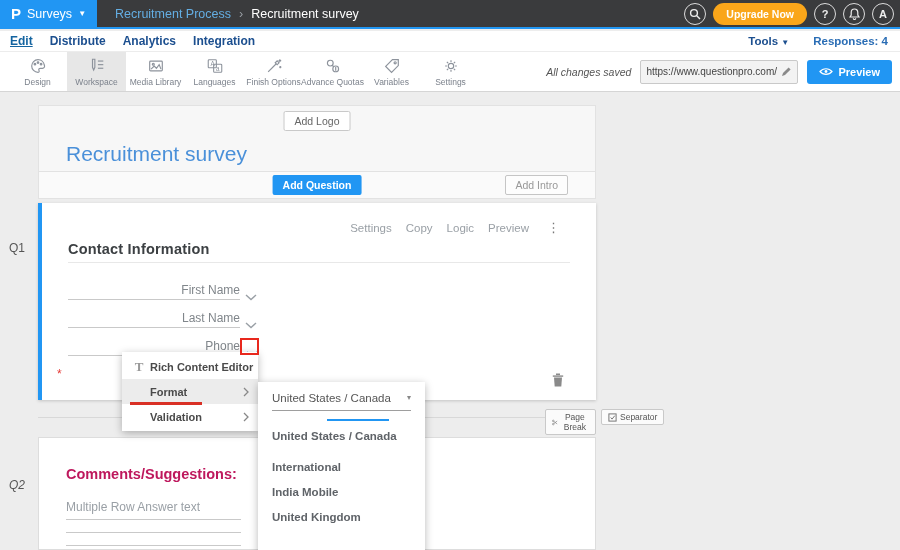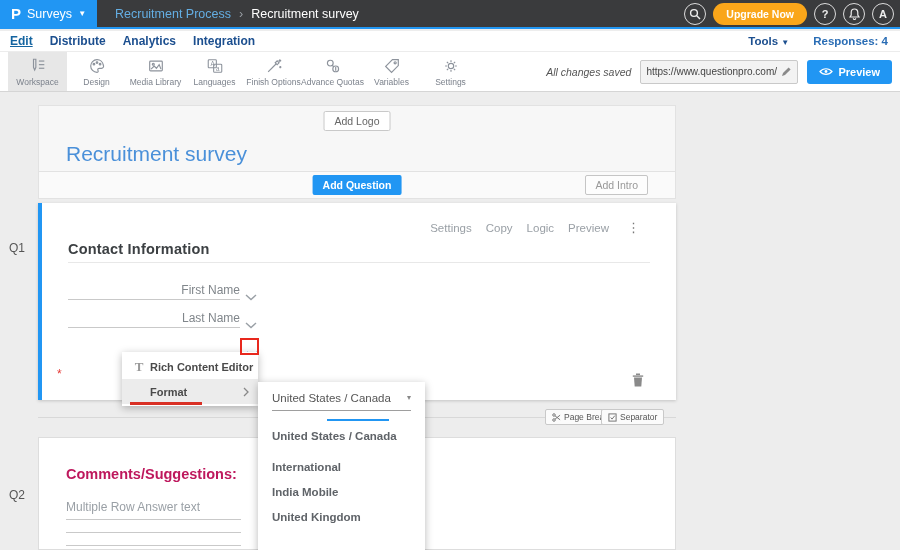--- a/index.html
+++ b/index.html
@@ -51,22 +51,22 @@
              display:flex; align-items:center; padding:0 5px; gap:4px; }
   .url-text { font-size:10px; color:#444; white-space:nowrap; overflow:hidden; flex:1; }
   .preview-btn { height:24px; background:#2196f3; color:#fff; border:none; border-radius:3px;
                  font-size:11px; font-weight:bold; display:flex; align-items:center; gap:5px;
                  padding:0 12px; cursor:pointer; font-family:inherit; }
 
   
   .main { position:absolute; top:92px; left:0; right:0; bottom:0; background:#ededed; }
   .qmargin-label { position:absolute; font-size:12px; color:#555; }
   #q1-label { left:9px; top:149px; }
-  #q2-label { left:9px; top:396px; }
-  .canvas { position:absolute; left:38px; width:638px; top:0; bottom:0; }
+  #q2-label { left:9px; top:386px;font-style:italic; }
+  .canvas { position:absolute; left:38px; width:558px; top:0; bottom:0; }
 
   .survey-header { position:absolute; top:13px; left:0; right:0; height:67px; background:#f7f7f7;
                    border:1px solid #e2e2e2; }
   .add-logo-btn { position:absolute; top:5px; left:50%; transform:translateX(-50%); background:#fff;
                   border:1px solid #c9c9c9; border-radius:2px; color:#666; font-size:10.5px;
                   padding:3px 10px; cursor:pointer; font-family:inherit; }
   .survey-title { position:absolute; left:27px; top:36px; font-size:21px; color:#4a90d9; }
 
   .addq-bar { position:absolute; top:80px; left:0; right:0; height:27px; background:#fafafa;
               border:1px solid #e2e2e2; border-top:none; }
@@ -181,37 +181,37 @@
     <span class="nav-tab">Distribute</span>
     <span class="nav-tab">Analytics</span>
     <span class="nav-tab">Integration</span>
     <div class="navbar-right">
       <span class="tools-link"><span>Tools</span> <span class="caret">▼</span></span>
       <span class="responses-link">Responses: 4</span>
     </div>
   </div>
 
   <div class="toolbar">
+    <div class="tool-item">
+      <svg width="18" height="18" viewBox="0 0 20 20" fill="none" stroke="#8d939c" stroke-width="1.3">
+          <path d="M10 3 a7 7 0 1 0 0 14 c1.8 0 1.4-1.6 1-2.4 -.5-1 .2-2 1.6-2 H15 a2.4 2.4 0 0 0 2-3.6 A7 7 0 0 0 10 3 Z"></path>
+          <circle cx="6.6" cy="8" r="0.9" fill="#8d939c"></circle>
+          <circle cx="10" cy="6.2" r="0.9" fill="#8d939c"></circle>
+          <circle cx="13.4" cy="8" r="0.9" fill="#8d939c"></circle>
+        </svg>
+      <span class="tool-label">Design</span>
+    </div>
     <div class="tool-item active">
       <svg width="18" height="18" viewBox="0 0 20 20" fill="none" stroke="#8d939c" stroke-width="1.3">
           <path d="M5 2.5 v9 l1.3 3 1.3-3 v-9 z"></path>
           <line x1="11" y1="4.5" x2="17" y2="4.5"></line>
           <line x1="11" y1="8.5" x2="17" y2="8.5"></line>
           <line x1="11" y1="12.5" x2="17" y2="12.5"></line>
         </svg>
       <span class="tool-label">Workspace</span>
-    </div>
-    <div class="tool-item">
-      <svg width="18" height="18" viewBox="0 0 20 20" fill="none" stroke="#8d939c" stroke-width="1.3">
-          <path d="M10 3 a7 7 0 1 0 0 14 c1.8 0 1.4-1.6 1-2.4 -.5-1 .2-2 1.6-2 H15 a2.4 2.4 0 0 0 2-3.6 A7 7 0 0 0 10 3 Z"></path>
-          <circle cx="6.6" cy="8" r="0.9" fill="#8d939c"></circle>
-          <circle cx="10" cy="6.2" r="0.9" fill="#8d939c"></circle>
-          <circle cx="13.4" cy="8" r="0.9" fill="#8d939c"></circle>
-        </svg>
-      <span class="tool-label">Design</span>
     </div>
     <div class="tool-item">
       <svg width="18" height="18" viewBox="0 0 20 20" fill="none" stroke="#8d939c" stroke-width="1.3">
           <rect x="3" y="4.5" width="14" height="11" rx="1"></rect>
           <circle cx="7" cy="8" r="1.1"></circle>
           <path d="M4.5 13.5 l3.5-3.5 2.5 2.5 3-4 2 5"></path>
         </svg>
       <span class="tool-label">Media Library</span>
     </div>
     <div class="tool-item">
@@ -311,20 +311,23 @@
 
         <div class="field-row" id="row-last">
           <span class="field-label">Last Name</span>
         </div>
         <span class="field-chevron" id="chev-last">
           <svg width="12" height="7" viewBox="0 0 12 7" fill="none" stroke="#9aa0a6" stroke-width="1.4">
               <polyline points="1,1 6,5.6 11,1"></polyline>
             </svg>
         </span>
 
+        <div class="field-row" id="row-phone">
+          <span class="field-label">Phone</span>
+        </div>
         <span class="field-chevron" id="chev-phone">
           <svg width="12" height="7" viewBox="0 0 12 7" fill="none" stroke="#2196f3" stroke-width="1.6">
               <polyline points="1,1 6,5.6 11,1"></polyline>
             </svg>
         </span>
 
         <span class="req-mark">*</span>
         <div class="field-row" id="row-email">
           <span class="field-label">Email Address</span>
         </div>
@@ -373,20 +376,28 @@
     </div>
     <div class="ctx-item highlight no-icon">
       <span class="ctx-label">Format</span>
       <span class="ctx-chevron">
         <svg width="6" height="10" viewBox="0 0 6 10" fill="none" stroke="#888" stroke-width="1.3">
             <polyline points="1,1 5,5 1,9"></polyline>
           </svg>
       </span>
     </div>
     <div class="red-underline"></div>
+    <div class="ctx-item no-icon">
+      <span class="ctx-label">Validation</span>
+      <span class="ctx-chevron">
+        <svg width="6" height="10" viewBox="0 0 6 10" fill="none" stroke="#888" stroke-width="1.3">
+            <polyline points="1,1 5,5 1,9"></polyline>
+          </svg>
+      </span>
+    </div>
   </div>
 
   <div class="submenu">
     <div class="submenu-select">
       <span>United States / Canada</span>
       <span class="caret">▾</span>
     </div>
     <div class="blue-indicator"></div>
     <div class="submenu-option" id="opt-0">United States / Canada</div>
     <div class="submenu-option" id="opt-1">International</div>

